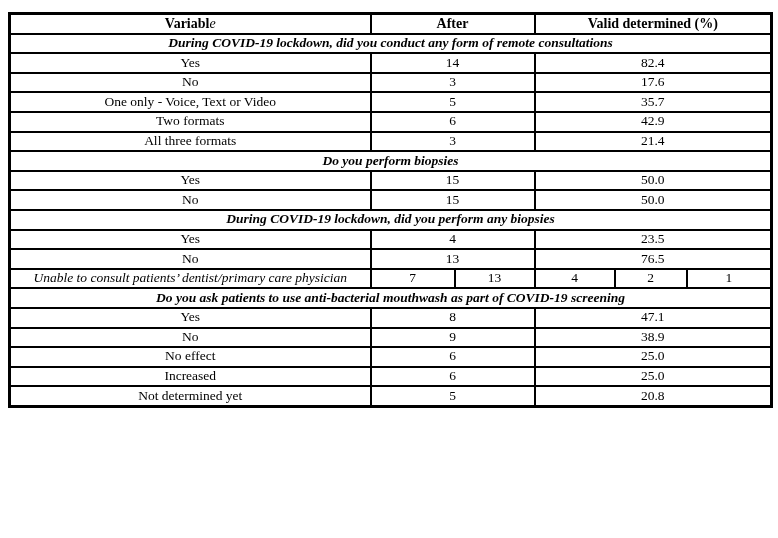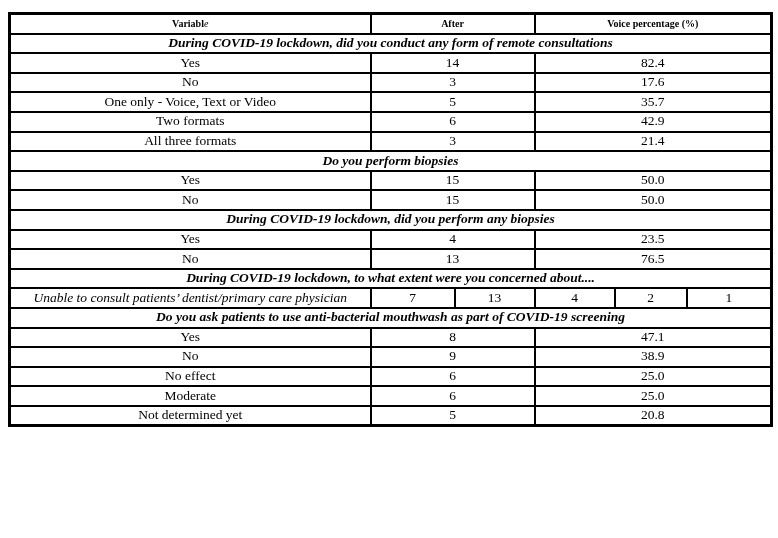--- a/index.html
+++ b/index.html
@@ -33,21 +33,21 @@
     font-size: 13.5px;
     line-height: 1.1;
     height: 17.6px;
     overflow: hidden;
     white-space: nowrap;
     vertical-align: middle;
     text-align: center;
   }
   table.results th {
     font-weight: bold;
-    font-size: 10px;
+    font-size: 14px;
     font-family: Liberation Serif, serif;
   }
   .ital { font-style: italic; font-weight: normal; }
   td.section-title {
     text-align: left;
     font-style: italic;
     font-weight: bold;
   }
   td.likert-label {
     text-align: left;
@@ -67,21 +67,21 @@
       <col style="width:84px">
       <col style="width:80px">
       <col style="width:80px">
       <col style="width:72px">
       <col style="width:85px">
     </colgroup>
     <thead>
       <tr>
         <th><span>Variabl</span><span class="ital">e</span></th>
         <th colspan="2">After</th>
-        <th colspan="3">Voice percentage (%)</th>
+        <th colspan="3">Valid determined (%)</th>
       </tr>
     </thead>
     <tbody id="table-body">
         <tr>
           <td class="section-title" colspan="6">During COVID-19 lockdown, did you conduct any form of remote consultations</td>
         </tr>
         <tr>
           <td class="value-cell" colspan="1">Yes</td>
           <td class="value-cell" colspan="2">14</td>
           <td class="value-cell" colspan="3">82.4</td>
@@ -126,23 +126,20 @@
           <td class="value-cell" colspan="1">Yes</td>
           <td class="value-cell" colspan="2">4</td>
           <td class="value-cell" colspan="3">23.5</td>
         </tr>
         <tr>
           <td class="value-cell" colspan="1">No</td>
           <td class="value-cell" colspan="2">13</td>
           <td class="value-cell" colspan="3">76.5</td>
         </tr>
         <tr>
-          <td class="section-title" colspan="6">During COVID-19 lockdown, to what extent were you concerned about....</td>
-        </tr>
-        <tr>
           <td class="likert-label" colspan="1">Unable to consult patients’ dentist/primary care physician</td>
           <td class="value-cell" colspan="1">7</td>
           <td class="value-cell" colspan="1">13</td>
           <td class="value-cell" colspan="1">4</td>
           <td class="value-cell" colspan="1">2</td>
           <td class="value-cell" colspan="1">1</td>
         </tr>
         <tr>
           <td class="section-title" colspan="6">Do you ask patients to use anti-bacterial mouthwash as part of COVID-19 screening</td>
         </tr>
@@ -155,21 +152,21 @@
           <td class="value-cell" colspan="1">No</td>
           <td class="value-cell" colspan="2">9</td>
           <td class="value-cell" colspan="3">38.9</td>
         </tr>
         <tr>
           <td class="value-cell" colspan="1">No effect</td>
           <td class="value-cell" colspan="2">6</td>
           <td class="value-cell" colspan="3">25.0</td>
         </tr>
         <tr>
-          <td class="value-cell" colspan="1">Moderate</td>
+          <td class="value-cell" colspan="1">Increased</td>
           <td class="value-cell" colspan="2">6</td>
           <td class="value-cell" colspan="3">25.0</td>
         </tr>
         <tr>
           <td class="value-cell" colspan="1">Not determined yet</td>
           <td class="value-cell" colspan="2">5</td>
           <td class="value-cell" colspan="3">20.8</td>
         </tr>
       </tbody>
   </table>

